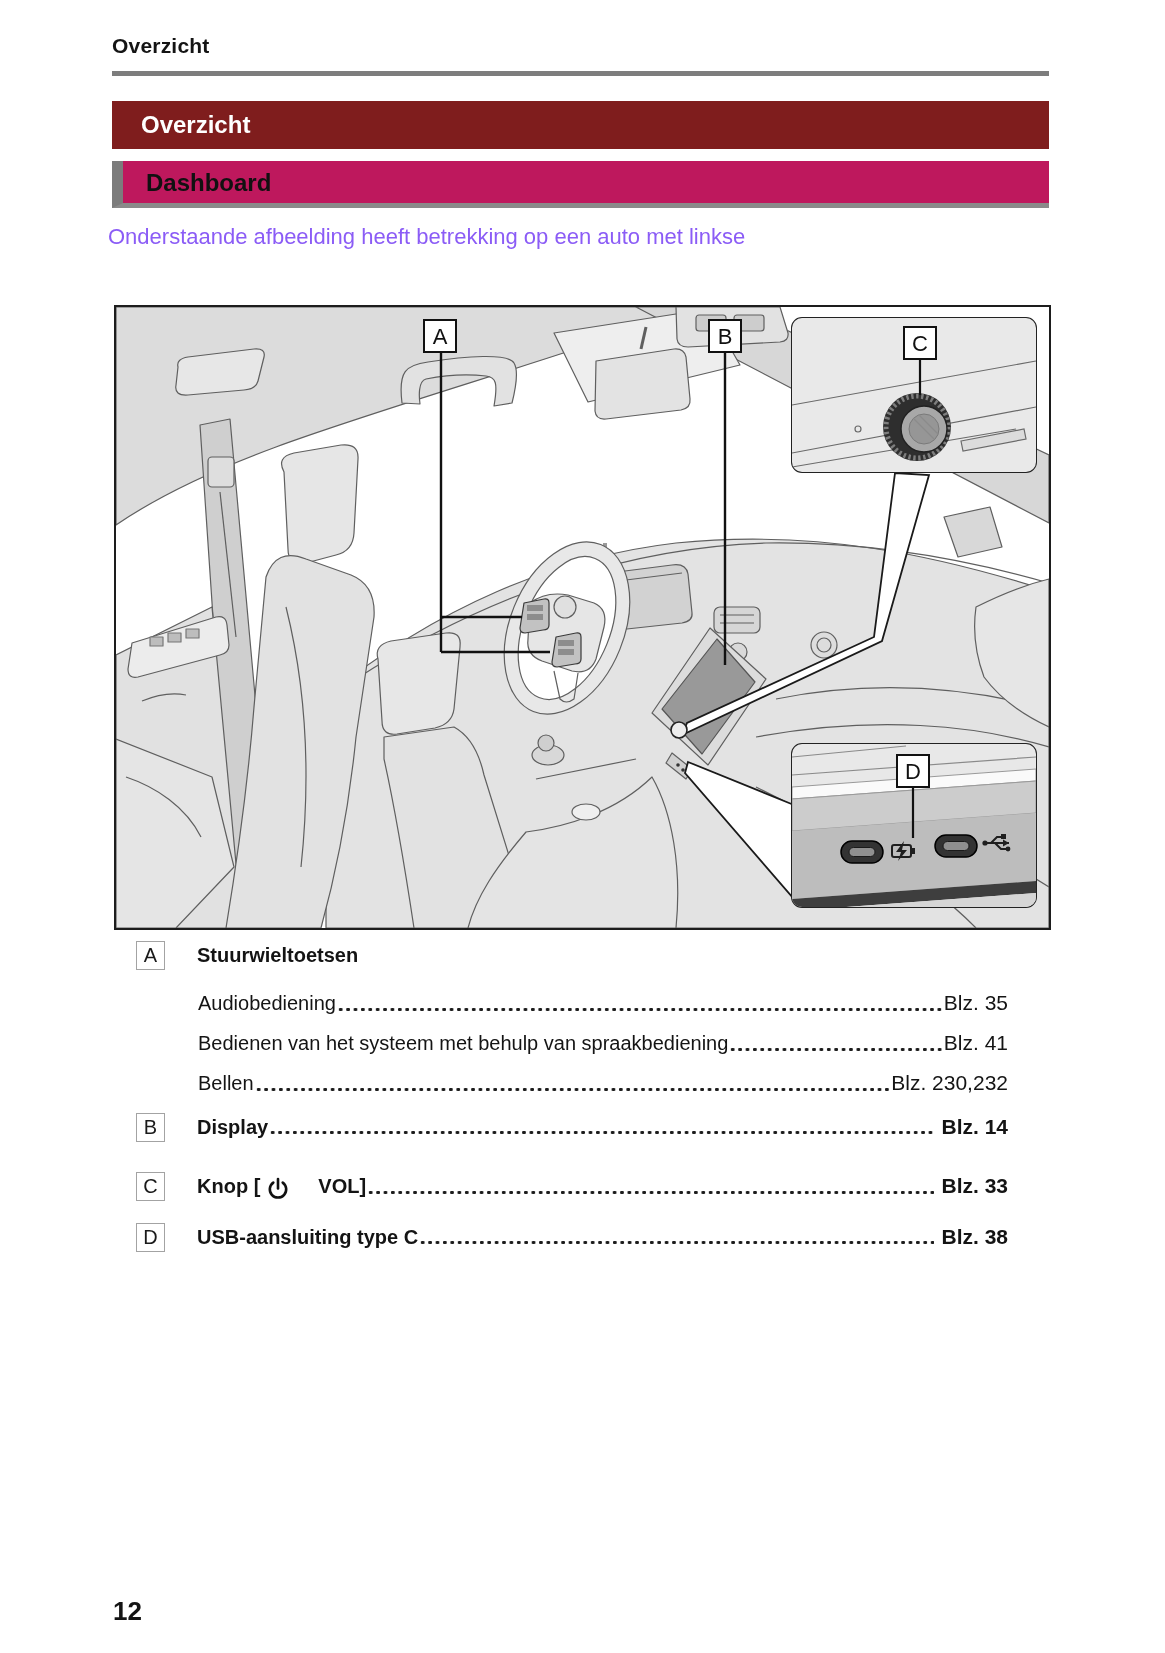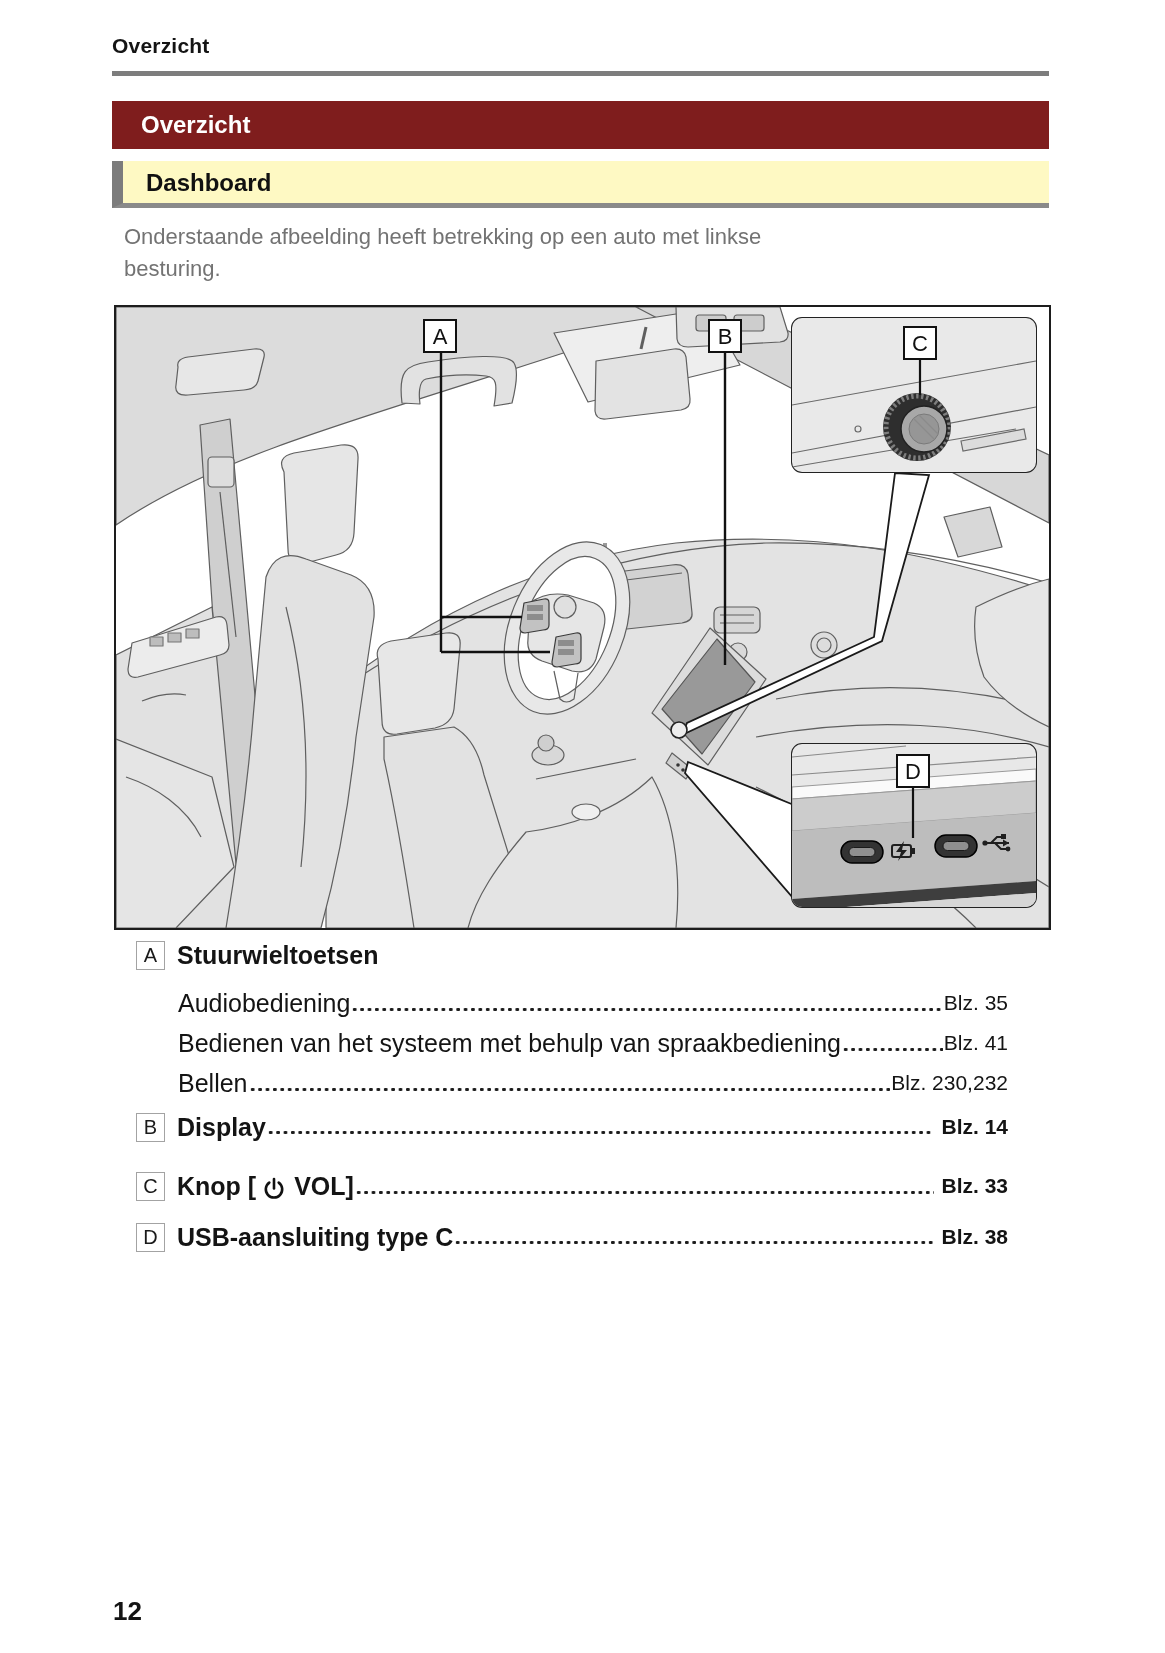--- a/index.html
+++ b/index.html
@@ -5,37 +5,37 @@
   html,body{margin:0;padding:0;background:#ffffff;}
   body{font-family:"Liberation Sans","DejaVu Sans",sans-serif;color:#141414;}
   .page{position:relative;width:1165px;height:1653px;background:#fff;overflow:hidden;}
 
   .header-title{position:absolute;left:112px;top:34px;font-size:21px;font-weight:bold;letter-spacing:.2px;}
   .header-rule{position:absolute;left:112px;top:71px;width:937px;height:5px;background:#7d7d7d;}
 
   .banner-section{position:absolute;left:112px;top:101px;width:937px;height:48px;background:#7f1d1d;
     color:#ffffff;font-size:24px;font-weight:bold;line-height:48px;padding-left:0;box-sizing:border-box;}
   .banner-section span{margin-left:29px;}
-  .banner-sub{position:absolute;left:112px;top:161px;width:937px;height:47px;background:#fef9c3;
+  .banner-sub{position:absolute;left:112px;top:161px;width:937px;height:47px;background:#be185d;
     border-left:11px solid #7c7c7c;border-bottom:5px solid #8a8a8a;box-sizing:border-box;
     color:#111;font-size:24px;font-weight:bold;line-height:44px;}
   .banner-sub span{margin-left:23px;}
 
-  .intro{position:absolute;left:124px;top:221px;font-size:22px;line-height:32px;color:#737373;}
+  .intro{position:absolute;left:108px;top:221px;font-size:22px;line-height:32px;color:#8b5cf6;}
 
   .figure-frame{position:absolute;left:114px;top:305px;width:933px;height:621px;border:2px solid #1d1d1d;
     background:#ffffff;box-sizing:content-box;}
   .figure-frame svg{display:block;}
 
   .legend{position:absolute;left:0;top:0;width:1165px;height:0;}
   .lrow{position:absolute;left:136px;width:872px;display:flex;align-items:center;}
   .lrow.sub{left:178px;width:830px;justify-content:flex-end;}
   .keybox{width:29px;height:29px;border:1.5px solid #a3a3a3;background:#fff;display:inline-flex;
     align-items:center;justify-content:center;font-size:20px;color:#1a1a1a;flex:0 0 auto;margin-right:12px;box-sizing:border-box;}
-  .llabel{font-size:25px;white-space:nowrap;}
+  .llabel{font-size:20px;white-space:nowrap;margin-left:20px;}
   .llabel.bold{font-weight:bold;}
   .lref{font-size:21px;white-space:nowrap;}
   .lref.bold{font-weight:bold;}
   .leader{flex:1 1 auto;min-width:18px;align-self:stretch;margin:0 1px;
     background-image:radial-gradient(circle,#1c1c1c 1.6px,transparent 2px);
     background-size:7.4px 5px;background-repeat:repeat-x;background-position:0 calc(100% - 8px);}
   .leader.gap{margin-right:7px;}
   .powericon{position:relative;top:3px;margin:0 8px 0 6px;}
 
   .page-number{position:absolute;left:113px;top:1596px;font-size:26px;font-weight:bold;}
@@ -50,21 +50,20 @@
 
   <div class="banner-section">
     <span>Overzicht</span>
   </div>
   <div class="banner-sub">
     <span>Dashboard</span>
   </div>
 
   <div class="intro">
     <div>Onderstaande afbeelding heeft betrekking op een auto met linkse</div>
-    <div>besturing.</div>
   </div>
 
   <div class="figure-frame">
     <svg width="933" height="621" viewBox="0 0 933 621">
       <defs>
         <clipPath id="insetC">
             <rect x="676" y="11" width="244" height="154" rx="10"></rect>
           </clipPath>
         <clipPath id="insetD">
             <rect x="676" y="437" width="244" height="163" rx="10"></rect>

